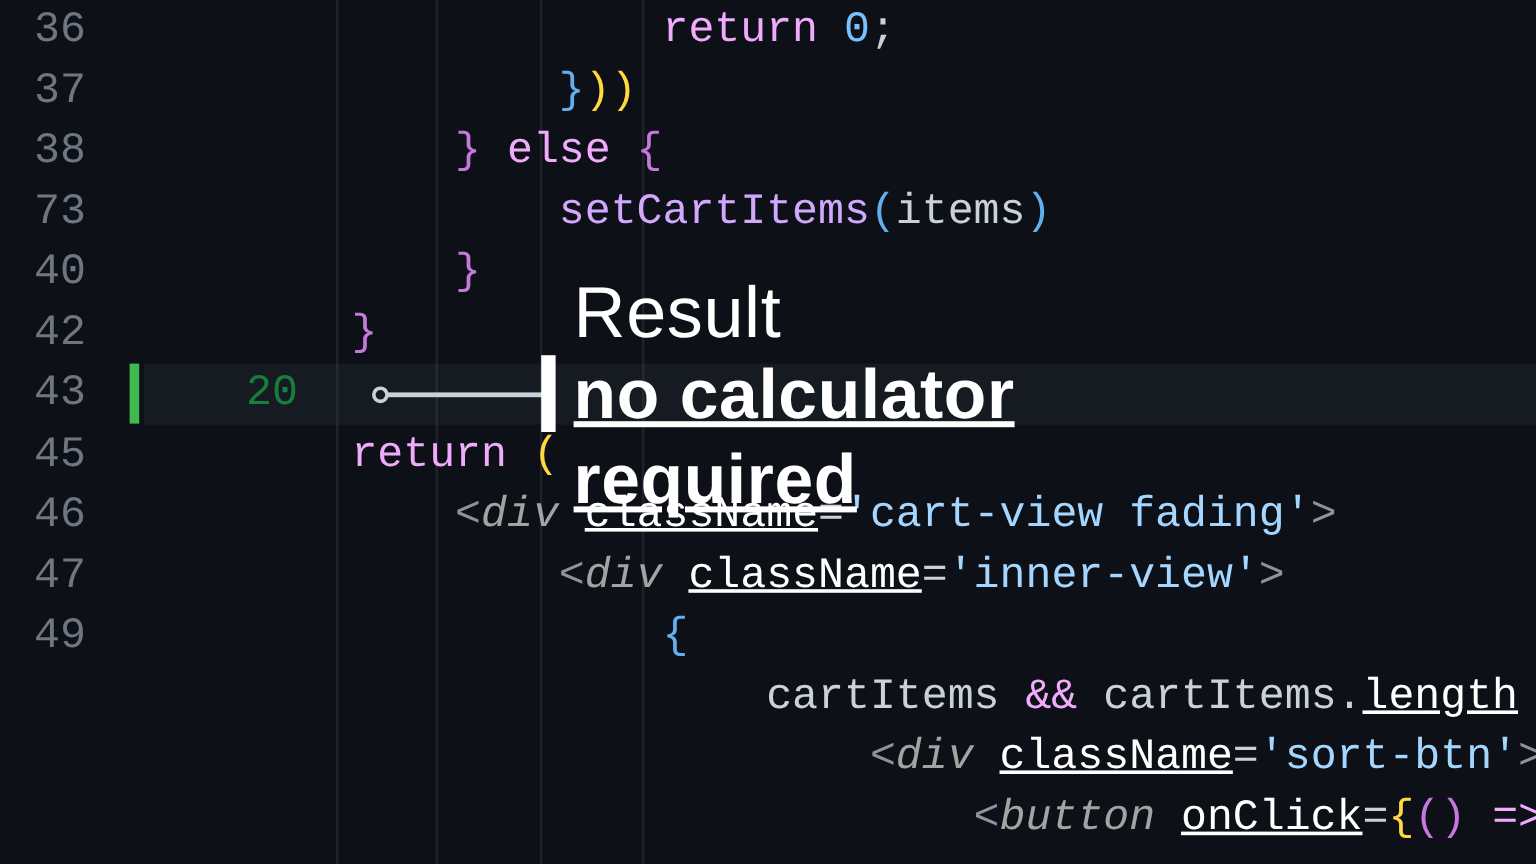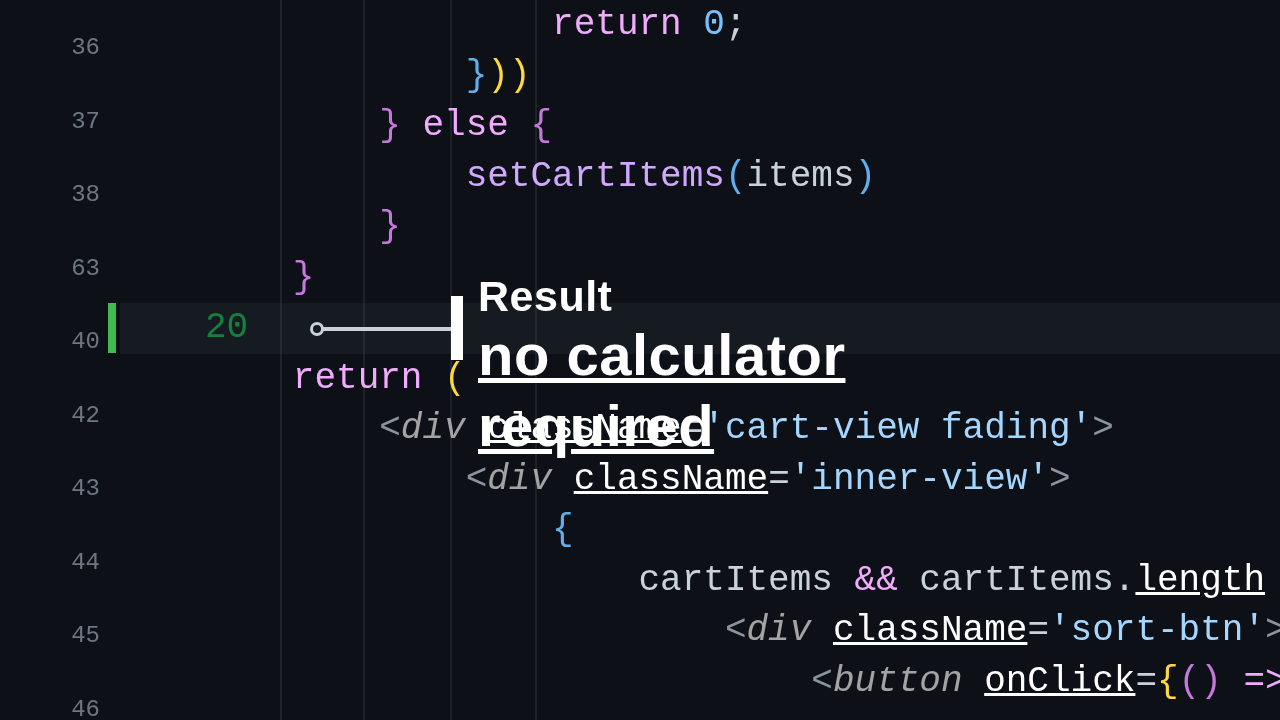--- a/index.html
+++ b/index.html
@@ -21,27 +21,26 @@
     height: 100%;
   }
   .gutter {
     width: 108px;
     background: #0d1117;
     flex-shrink: 0;
     padding-top: 0;
   }
   .line-number {
     color: #6e7681;
-    font-size: 24px;
-    text-align: right;
+    font-size: 36px;
+    text-align: center;
     padding-right: 8px;
     height: 50.5px;
     line-height: 50.5px;
     font-weight: 400;
-    margin-top: 23px;
   }
   .git-bar {
     width: 12px;
     position: relative;
     flex-shrink: 0;
   }
   .git-mark {
     position: absolute;
     left: 0;
     width: 8px;
@@ -113,25 +112,24 @@
   }
   .overlay {
     position: absolute;
     left: 478px;
     top: 228px;
     z-index: 10;
     font-family: -apple-system, BlinkMacSystemFont, 'Segoe UI', Arial, sans-serif;
     color: #ffffff;
   }
   .overlay-title {
-    font-size: 43px;
-    font-weight: 700;
+    font-size: 60px;
+    font-weight: 400;
     line-height: 1.1;
     letter-spacing: 0.5px;
-    margin-top: 45px;
   }
   .overlay-sub {
     font-size: 58px;
     font-weight: 800;
     line-height: 1.22;
     letter-spacing: 0.5px;
     text-decoration: underline;
   }
   
   .tk-kw { color: #f0abfc; }
@@ -148,25 +146,24 @@
   .tk-angle { color: #8b949e; }
 </style>
 </head>
 <body>
 
 <div class="editor">
   <div class="gutter" id="gutter">
       <div class="line-number">36</div>
       <div class="line-number">37</div>
       <div class="line-number">38</div>
-      <div class="line-number">63</div>
+      <div class="line-number">73</div>
       <div class="line-number">40</div>
       <div class="line-number">42</div>
       <div class="line-number">43</div>
-      <div class="line-number">44</div>
       <div class="line-number">45</div>
       <div class="line-number">46</div>
       <div class="line-number">47</div>
       <div class="line-number">49</div>
     </div>
   <div class="git-bar" id="gitbar">
       <div class="git-mark" style="top: 303px;"></div>
     </div>
   <div class="code-area">
     <div class="guides" id="guides">

